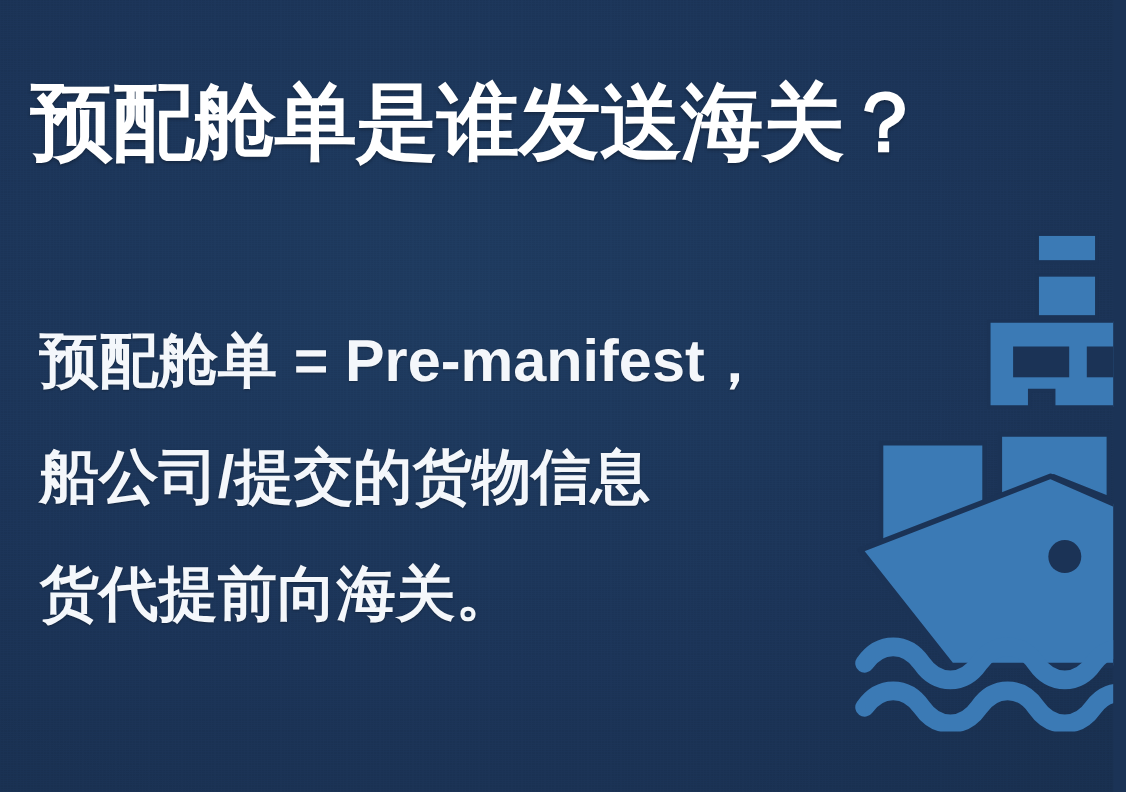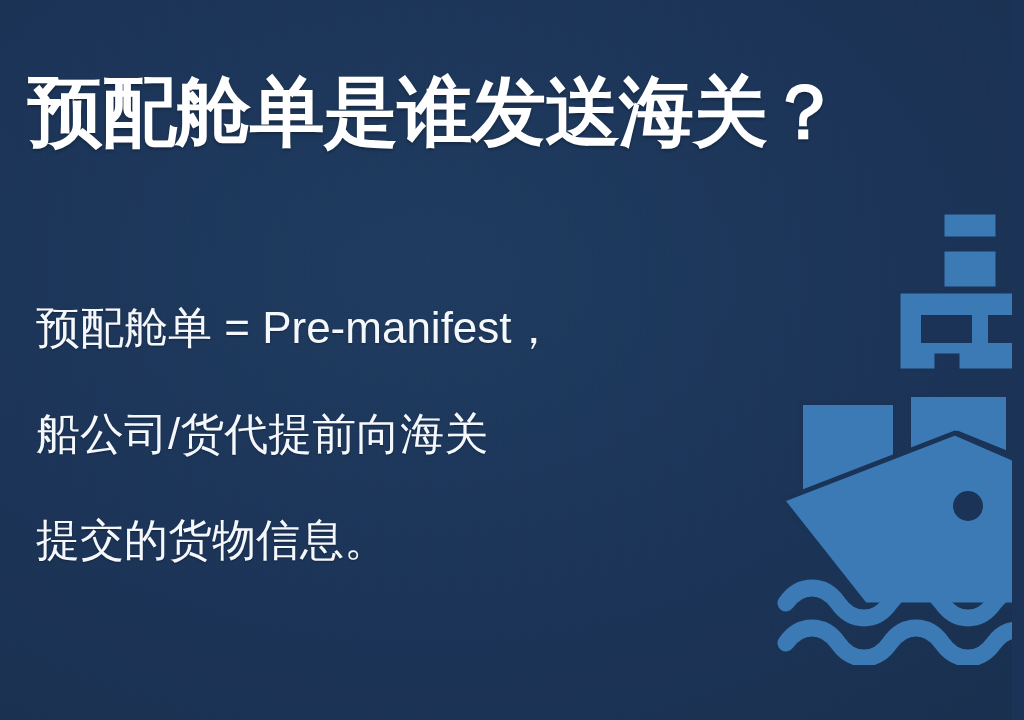--- a/index.html
+++ b/index.html
@@ -71,23 +71,23 @@
   
   #body-copy {
     position: absolute;
     left: 36px;
     top: 300px;
     width: 660px;
     z-index: 3;
   }
   .body-line {
     color: #f4f7fb;
-    font-size: 44px;
+    font-size: 54px;
     line-height: 56px;
-    font-weight: 400;
+    font-weight: 700;
     white-space: nowrap;
     margin-bottom: 50px;
     text-shadow: 0 1px 2px rgba(0,0,0,0.30);
   }
   .body-line:last-child { margin-bottom: 0; }
 </style>
 </head>
 <body>
 
 <div id="slide">
@@ -119,18 +119,18 @@
       <path d="M16 448 C30 428 54 428 68 448 C82 468 106 468 120 448
                C134 428 158 428 172 448 C186 468 210 468 224 448
                C232 437 243 433 254 436" fill="none" stroke="#3b7ab5" stroke-width="17" stroke-linecap="round"></path>
     </svg>
   </div>
 
   <h1 id="headline">预配舱单是谁发送海关？</h1>
 
   <div id="body-copy">
     <div class="body-line">预配舱单 = Pre-manifest，</div>
-    <div class="body-line">船公司/货代提前向海关</div>
-    <div class="body-line">提交的货物信息。</div>
+    <div class="body-line">船公司/提交的货物信息</div>
+    <div class="body-line">货代提前向海关。</div>
   </div>
 
   <div id="noise"></div>
 </div>
 
 </body></html>

